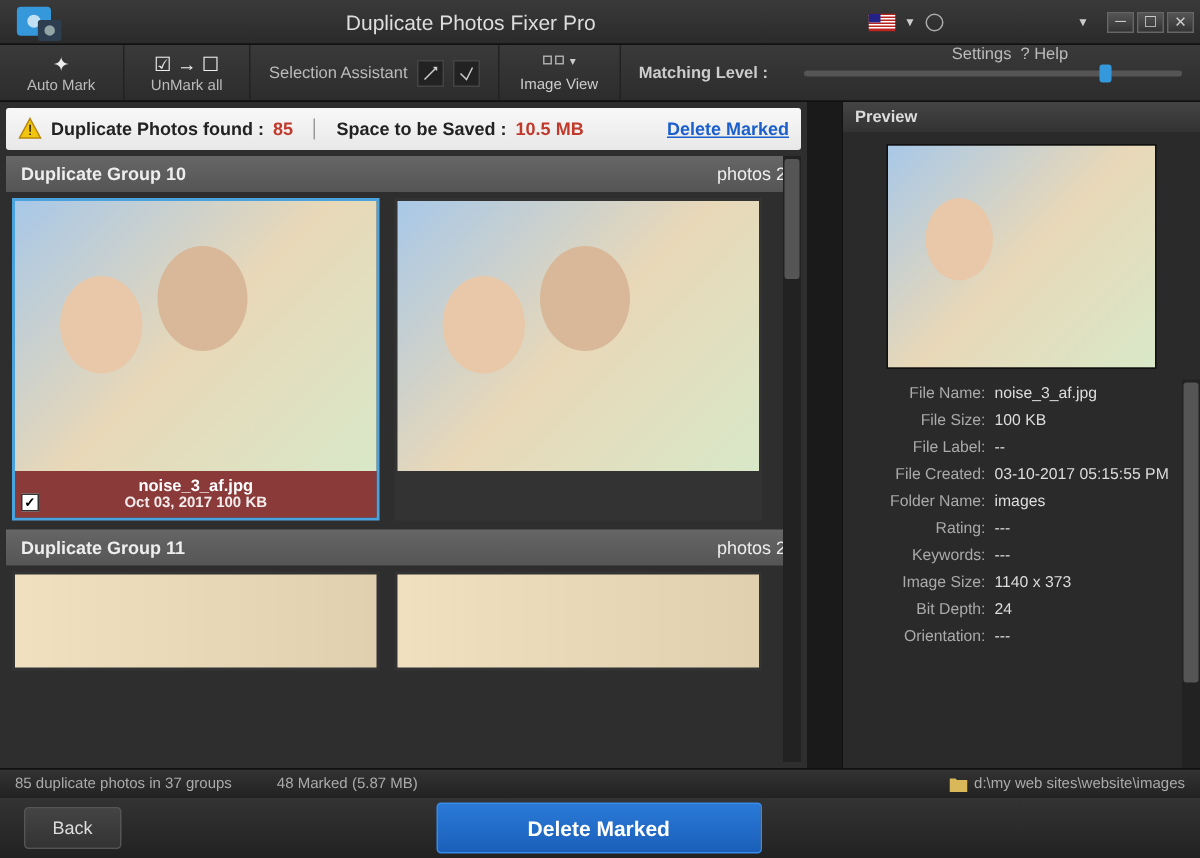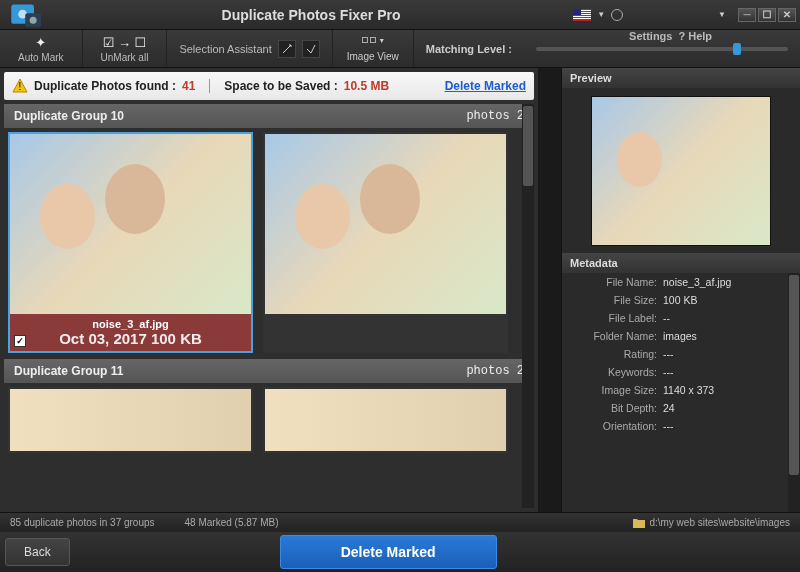--- a/index.html
+++ b/index.html
@@ -1,17 +1,17 @@
 <!DOCTYPE html>
 <html><head>
 <meta charset="utf-8">
 <style>
   * { margin: 0; padding: 0; box-sizing: border-box; font-family: 'Segoe UI', Arial, sans-serif; }
   body { width: 800px; height: 572px; background: #1a1a1a; color: #ccc; overflow: hidden; font-size: 11px; }
-  .titlebar { height: 30px; background: linear-gradient(#3a3a3a,#2a2a2a); display: flex; align-items: center; padding: 0 4px; border-bottom: 1px solid #111; font-weight: bold; }
+  .titlebar { height: 30px; background: linear-gradient(#3a3a3a,#2a2a2a); display: flex; align-items: center; padding: 0 4px; border-bottom: 1px solid #111; }
   .logo { width: 45px; height: 30px; display:flex; align-items:center; justify-content:center; }
   .logo svg { width: 36px; height: 28px; }
   .titlebar .title { flex: 1; text-align: center; color: #ddd; font-size: 14px; }
   .titlebar .right { display: flex; align-items: center; gap: 6px; }
   .flag { width:18px; height:12px; display:inline-block; }
   .gear { width:12px;height:12px;display:inline-block;border:1.5px solid #aaa;border-radius:50%; position:relative;}
   .titlebar a { color:#bbb; text-decoration:none; font-size:11px; cursor:pointer;margin-top:43px;}
   .winbtns { display:flex; gap:2px; margin-left:6px;}
   .winbtn { width:18px; height:14px; background:linear-gradient(#555,#333); border:1px solid #666; display:flex;align-items:center;justify-content:center;color:#ccc;font-size:10px;cursor:pointer;}
   .toolbar { height: 38px; background: linear-gradient(#3a3a3a,#2c2c2c); display:flex; align-items:stretch; border-bottom:1px solid #111;}
@@ -27,45 +27,45 @@
   .slider { flex:1; height:4px; background:#555; border-radius:2px; position:relative; cursor:pointer;}
   .slider .thumb{ position:absolute; top:-4px; left:78%; width:8px;height:12px;background:#3498db;border-radius:2px;}
   .main { display:flex; height: calc(572px - 30px - 38px - 20px - 40px); }
   .leftpane { width: 538px; display:flex; flex-direction:column; background:#2e2e2e;}
   .alertbar { height:28px; margin:4px; background:linear-gradient(#f8f8f8,#e8e8e8); border-radius:2px; display:flex;align-items:center;padding:0 8px;font-size:12px;color:#222;gap:6px;}
   .warn{ width:16px;height:16px;}
   .red{color:#c0392b;font-weight:bold;}
   .del-link{ margin-left:auto;color:#1a5fcc;text-decoration:underline;font-weight:bold;cursor:pointer;}
   .groups { flex:1; overflow:hidden; margin:0 4px 4px 4px; position:relative;}
   .group-hdr{ background:linear-gradient(#666,#555); color:#eee; padding:5px 10px; font-size:12px; font-weight:bold; display:flex; margin-bottom:4px;}
-  .group-hdr .cnt{margin-left:auto; font-weight:normal;font-family:Liberation Mono, monospace;}
+  .group-hdr .cnt{margin-left:auto; font-weight:normal;}
   .thumbs{display:flex;gap:10px;padding:0 4px 6px 4px;}
   .thumb-card{ width:245px; border:2px solid #4aa3df; background:#333; display:flex;flex-direction:column;}
   .thumb-card.nosel{border-color:#333;}
   .thumb-img{ height:180px; background:linear-gradient(135deg,#a8c8e8 0%,#e8d8b8 50%,#d8e8c8 100%); position:relative; overflow:hidden;}
   .thumb-img.fam{ height:62px; background:linear-gradient(90deg,#f0e0c0,#e0d0b0); }
   .caption{ padding:4px 6px; font-size:10px; color:#eee; display:flex;flex-direction:column;align-items:center; position:relative;}
   .caption.red{background:#8b3a3a;color:#fff;}
   .caption.green{background:#5a8a3a;color:#fff;}
   .caption .fn{font-size:11px;}
-  .caption .meta{font-size:15px;opacity:.9;}
+  .caption .meta{font-size:10px;opacity:.9;}
   .chk{position:absolute;left:4px;bottom:4px;width:12px;height:12px;background:#fff;border:1px solid #333;display:flex;align-items:center;justify-content:center;font-size:9px;color:#000;}
   .scrollbar{position:absolute;right:0;top:0;bottom:0;width:12px;background:#222;}
   .scrollbar .sthumb{position:absolute;left:1px;right:1px;top:2px;height:80px;background:#555;border-radius:2px;}
   .rightpane{ flex:1; display:flex;flex-direction:column; background:#2a2a2a; border-left:1px solid #111;margin-left:23px;}
   .rp-hdr{ background:linear-gradient(#444,#333); padding:4px 8px; font-size:11px; font-weight:bold; color:#ddd;}
   .preview{ height:165px; display:flex;align-items:center;justify-content:center; background:#2a2a2a; padding:6px;}
   .preview .pimg{ width:180px;height:150px; background:linear-gradient(135deg,#a8c8e8 0%,#e8d8b8 50%,#d8e8c8 100%); border:1px solid #111;}
   .metadata{ flex:1; overflow:hidden; position:relative;}
   .meta-row{display:flex; padding:3px 8px; font-size:10.5px; color:#ccc;}
   .meta-row .k{width:93px;text-align:right;color:#aaa;padding-right:6px;}
   .meta-row .v{flex:1;color:#ddd;}
   .statusbar{ height:20px; background:linear-gradient(#333,#222); display:flex;align-items:center;padding:0 10px;font-size:10px;color:#aaa;gap:30px; border-top:1px solid #111;}
   .statusbar .folder{margin-left:auto;display:flex;align-items:center;gap:4px;}
-  .bottombar{ height:40px; background:linear-gradient(#333,#222); display:flex;align-items:center;padding:0 5px;gap:10px;}
+  .bottombar{ height:40px; background:linear-gradient(#333,#222); display:flex;align-items:center;padding:0 16px;gap:10px;}
   .btn{ padding:6px 18px; background:linear-gradient(#444,#333); border:1px solid #555; border-radius:3px; color:#ddd; font-size:12px; cursor:pointer;}
   .btn.primary{ background:linear-gradient(#2a7ad8,#1a5fb8); border-color:#3a8ae8; color:#fff; font-weight:bold; font-size:14px; padding:8px 60px; margin-left:200px;}
   .people{position:absolute;border-radius:50%;}
   .sep{width:1px;height:14px;background:#999;margin:0 8px;}
 </style>
 </head>
 <body>
 
 <div class="titlebar">
   <div class="logo">
@@ -141,21 +141,21 @@
 </div>
 
 <div class="main">
   <div class="leftpane">
     <div class="alertbar">
       <svg class="warn" viewBox="0 0 16 16">
           <path d="M8 1 L15 14 L1 14 Z" fill="#f1c40f" stroke="#b8860b"></path>
           <text x="8" y="12" text-anchor="middle" font-size="10" fill="#000">!</text>
         </svg>
       <b>Duplicate Photos found :</b>
-      <span class="red">41</span>
+      <span class="red">85</span>
       <span class="sep"></span>
       <b>Space to be Saved :</b>
       <span class="red">10.5 MB</span>
       <a class="del-link">Delete Marked</a>
     </div>
     <div class="groups">
       <div class="group-hdr">
         <span>Duplicate Group 10</span>
         <span class="cnt">photos 2</span>
       </div>
@@ -195,34 +195,37 @@
         </div>
     </div>
   </div>
   <div class="rightpane">
     <div class="rp-hdr">Preview</div>
     <div class="preview">
       <div class="pimg">
         <div class="people" style="position:relative;left:25px;top:35px;width:45px;height:55px;background:#e8c8a8;border-radius:50%;"></div>
       </div>
     </div>
-    <div class="rp-hdr">Metadata</div>
     <div class="metadata">
       <div id="meta-rows">
           <div class="meta-row">
             <span class="k">File Name:</span>
             <span class="v">noise_3_af.jpg</span>
           </div>
           <div class="meta-row">
             <span class="k">File Size:</span>
             <span class="v">100 KB</span>
           </div>
           <div class="meta-row">
             <span class="k">File Label:</span>
             <span class="v">--</span>
+          </div>
+          <div class="meta-row">
+            <span class="k">File Created:</span>
+            <span class="v">03-10-2017 05:15:55 PM</span>
           </div>
           <div class="meta-row">
             <span class="k">Folder Name:</span>
             <span class="v">images</span>
           </div>
           <div class="meta-row">
             <span class="k">Rating:</span>
             <span class="v">---</span>
           </div>
           <div class="meta-row">

